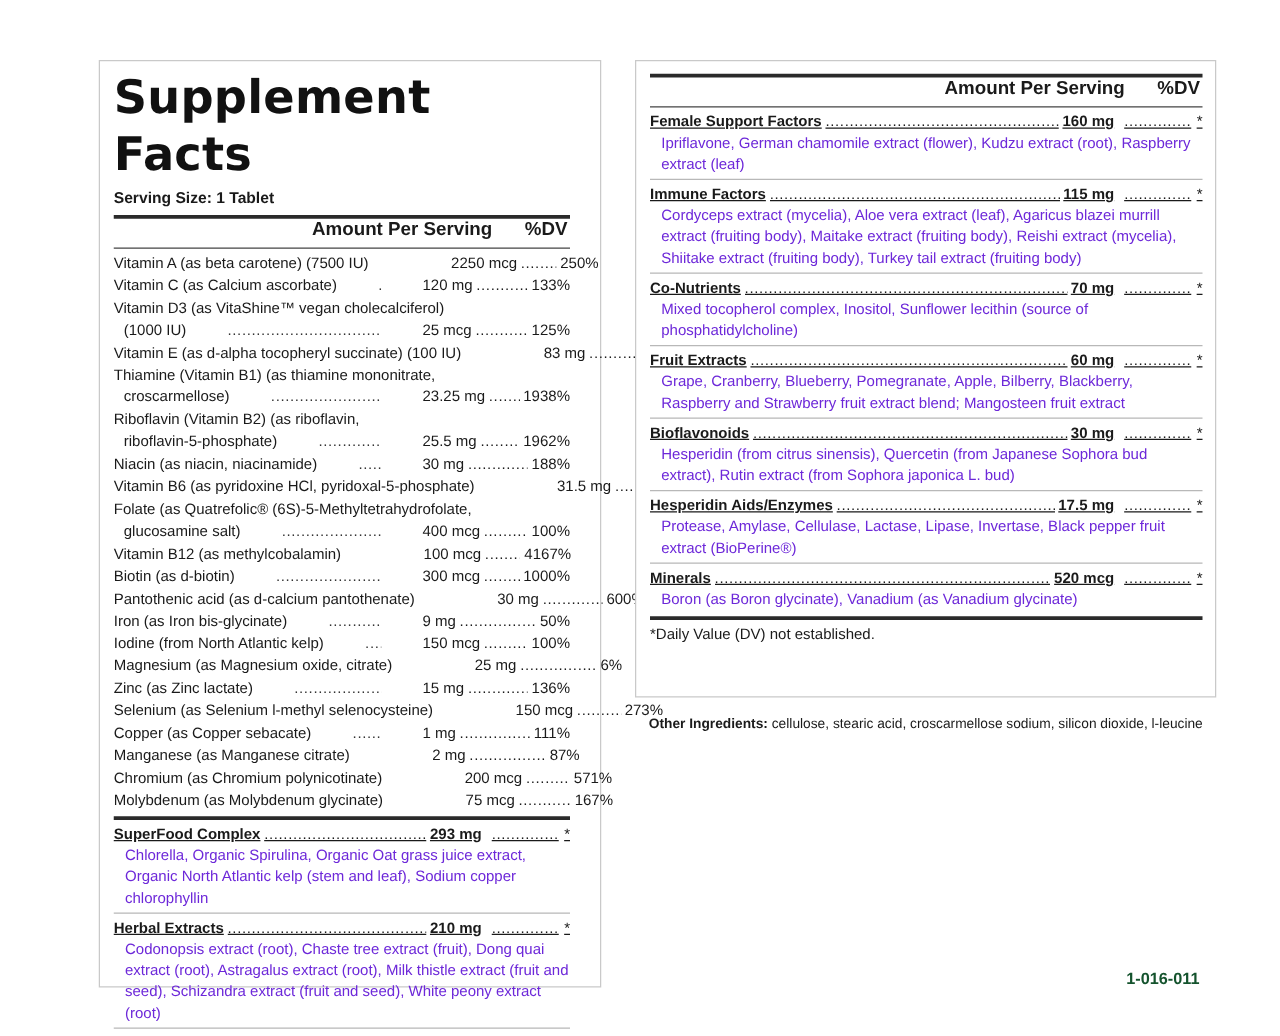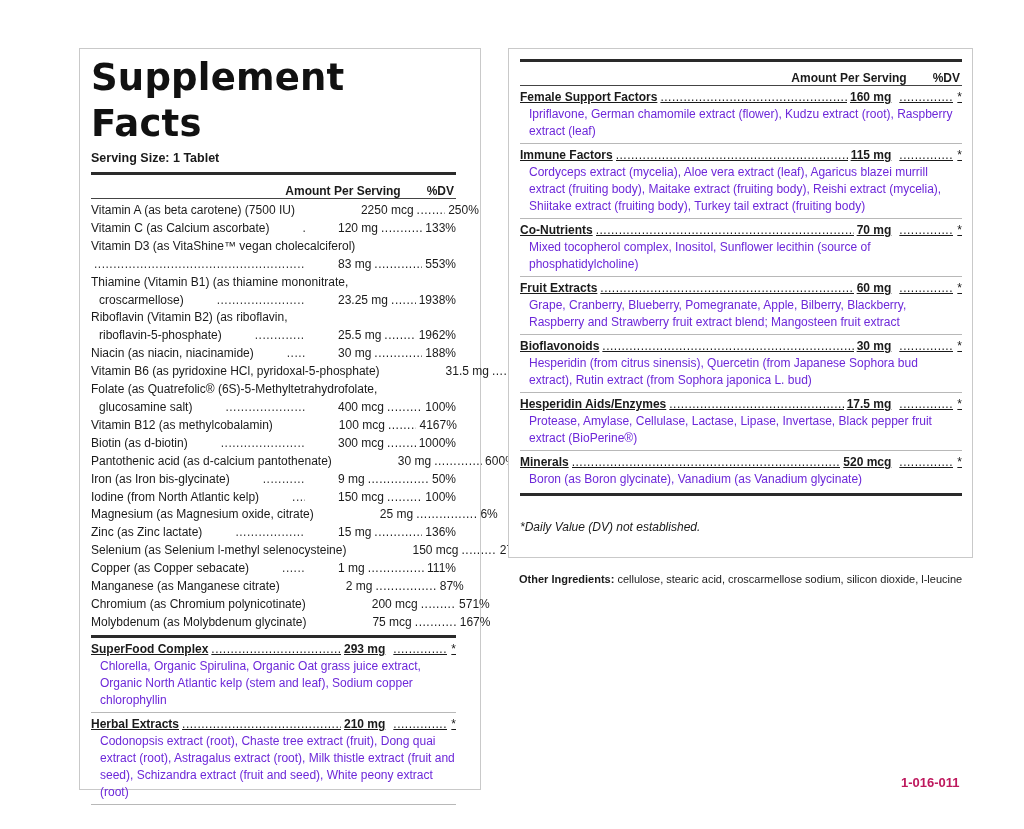--- a/index.html
+++ b/index.html
@@ -10,21 +10,21 @@
   #left-panel { left: 51px; top: 48px; width: 402px; height: 742px; padding: 6px 24px 0 11px; margin-left: 28px; }
   #right-panel { left: 508px; top: 48px; width: 465px; height: 510px; padding: 10px 10px 0 11px; }
 
   .title { font-family: "DejaVu Sans", sans-serif; font-weight: bold; font-size: 37px; letter-spacing: 0.2px; line-height: 46px; color: #111; }
   .serving { font-size: 12.5px; font-weight: bold; margin-top: 4px; height: 18px; }
 
   .rule-thick { height: 3px; background: #2a2a2a; }
   .rule-thin { height: 1px; background: #444; }
   .rule-light { height: 1px; background: #b8b8b8; }
 
-  .colhead { display: flex; justify-content: flex-end; font-size: 12px; font-weight: bold; height: 23px; align-items: flex-end; padding-right: 2px; }
+  .colhead { display: flex; justify-content: flex-end; font-size: 15px; font-weight: bold; height: 23px; align-items: flex-start; padding-right: 2px; }
   .colhead .amt { margin-right: 26px; }
 
   .row { display: flex; font-size: 12px; line-height: 17.9px; white-space: nowrap; gap: 30px; }
   .row .name { flex: 0 0 auto; }
   .row .dots { flex: 1 1 auto; overflow: hidden; color: #333; margin: 0 3px; }
   .row .dots::after { content: "......................................................................................................................................................"; letter-spacing: 0.5px; }
   .row .amt { flex: 0 0 auto; }
   .row .dv { flex: 0 0 auto; text-align: right; }
   .row .dv-dots { flex: 1 1 auto; overflow: hidden; margin: 0 3px; }
   .row .dv-dots::after { content: ".................................................."; letter-spacing: 0.5px; }
@@ -36,24 +36,24 @@
   .group { padding: 3px 0 3px 0; }
   .group .head { display: flex; font-size: 12px; font-weight: bold; line-height: 17px; white-space: nowrap; text-decoration: underline; }
   .group .head .dots { flex: 1 1 auto; overflow: hidden; margin: 0 3px; font-weight: normal; }
   .group .head .dots::after { content: "......................................................................................................................................................"; letter-spacing: 0.5px; }
   .group .head .amt { flex: 0 0 auto; text-align: center; }
   .group .head .dv-dots { flex: 0 0 54px; overflow: hidden; margin: 0 4px 0 8px; font-weight: normal; }
   .group .head .dv-dots::after { content: ".............................."; letter-spacing: 0.5px; }
   .group .head .star { flex: 0 0 auto; font-weight: normal; }
   .group .desc { font-size: 12px; line-height: 17px; padding-left: 9px; color: #6d28d9; }
 
-  .footnote { font-size: 12px; padding-top: 24px; font-style: italic; }
+  .footnote { font-size: 12px; padding-top: 4px; }
   .other { position: absolute; left: 519px; top: 571px; width: 450px; font-size: 11px; line-height: 17.5px; }
   .other b { font-weight: bold; }
-  .code { position: absolute; left: 901px; top: 775px; font-size: 13px; font-weight: bold; color: #be185d; }
+  .code { position: absolute; left: 901px; top: 775px; font-size: 13px; font-weight: bold; color: #14532d; }
 </style>
 </head>
 <body>
 
 <div id="left-panel" class="panel">
   <div class="title">Supplement Facts</div>
   <div class="serving">Serving Size: 1 Tablet</div>
   <div class="rule-thick" style="margin-top:3px;"></div>
   <div class="colhead">
     <span class="amt">Amount Per Serving</span>
@@ -77,21 +77,31 @@
         <span class="dots"></span>
         <span class="amtdv">
           <span class="amt">120 mg</span>
           <span class="dv-dots"></span>
           <span class="dv">133%</span>
         </span>
       </div>
       <div class="row">
         <span class="name">Vitamin D3 (as VitaShine™ vegan cholecalciferol)</span>
       </div>
-      <div class="row">
+      <div class="row indent">
+        <span class="name">(1000 IU)</span>
+        <span class="dots"></span>
+        <span class="amtdv">
+          <span class="amt">25 mcg</span>
+          <span class="dv-dots"></span>
+          <span class="dv">125%</span>
+        </span>
+      </div>
+      <div class="row">
+        <span class="name">Vitamin E (as d-alpha tocopheryl succinate) (100 IU)</span>
         <span class="dots"></span>
         <span class="amtdv">
           <span class="amt">83 mg</span>
           <span class="dv-dots"></span>
           <span class="dv">553%</span>
         </span>
       </div>
       <div class="row">
         <span class="name">Thiamine (Vitamin B1) (as thiamine mononitrate,</span>
       </div>

